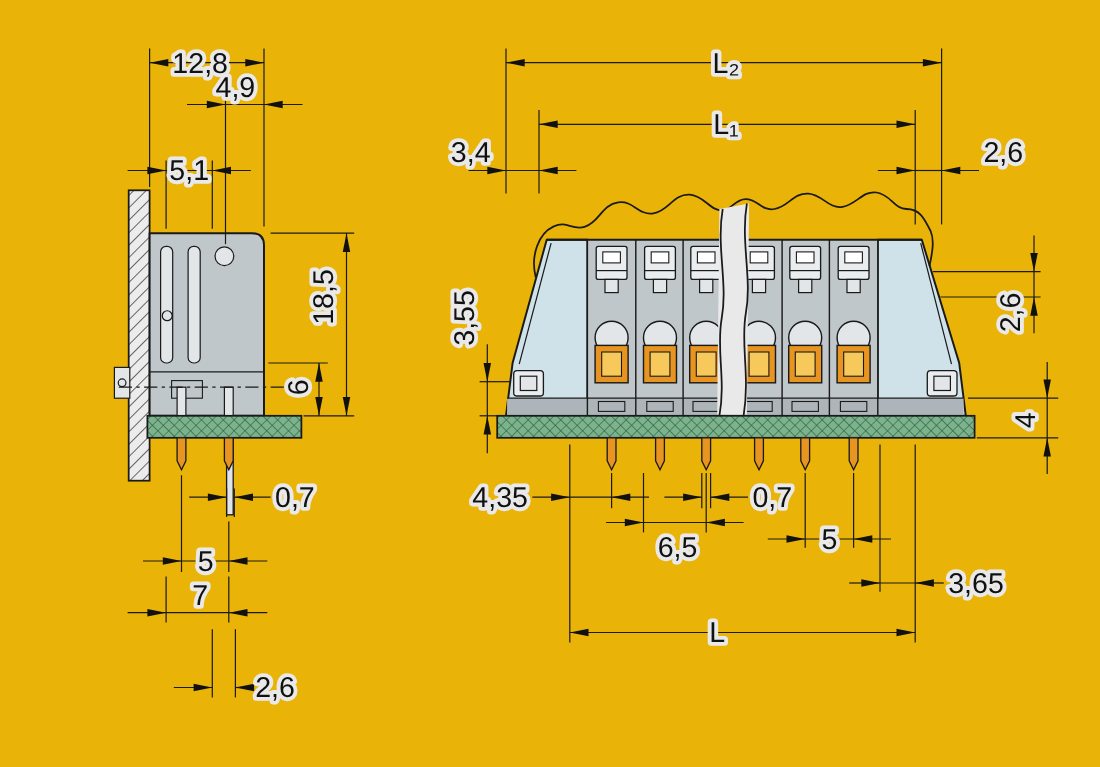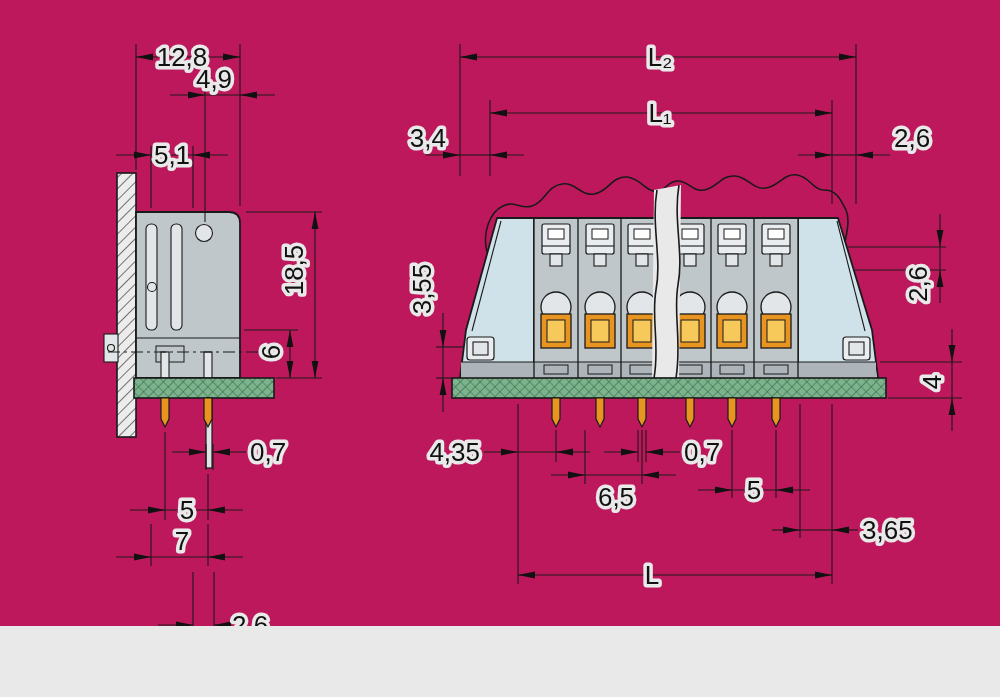--- a/index.html
+++ b/index.html
@@ -1,16 +1,16 @@
 <!DOCTYPE html>
 <html><head>
 <meta charset="utf-8">
 <style>
   html,body{margin:0;padding:0;background:#e9e9e9;}
-  .stage{position:relative;width:1000px;height:626px;background:#be185d;overflow:hidden;}
+  .stage{position:relative;width:1000px;height:697px;background:#eab308;overflow:hidden;}
   svg{display:block}
   .o{fill:none;stroke:#1a1a1a;stroke-width:1.8;stroke-linejoin:round}
   .t1{fill:none;stroke:#1a1a1a;stroke-width:1.1}
   .tear{fill:none;stroke:#1a1a1a;stroke-width:1.6}
   .d{fill:none;stroke:#1a1a1a;stroke-width:1.1}
   .sep{fill:none;stroke:#1a1a1a;stroke-width:1.3}
   .bg{fill:#e9e9e9;stroke:none}
   .body{fill:#c0c7cb;stroke:#1a1a1a;stroke-width:1.8;stroke-linejoin:round}
   .bodyfill{fill:#c0c7cb;stroke:none}
   .cap{fill:#cfe1e9;stroke:#1a1a1a;stroke-width:1.8;stroke-linejoin:round}

